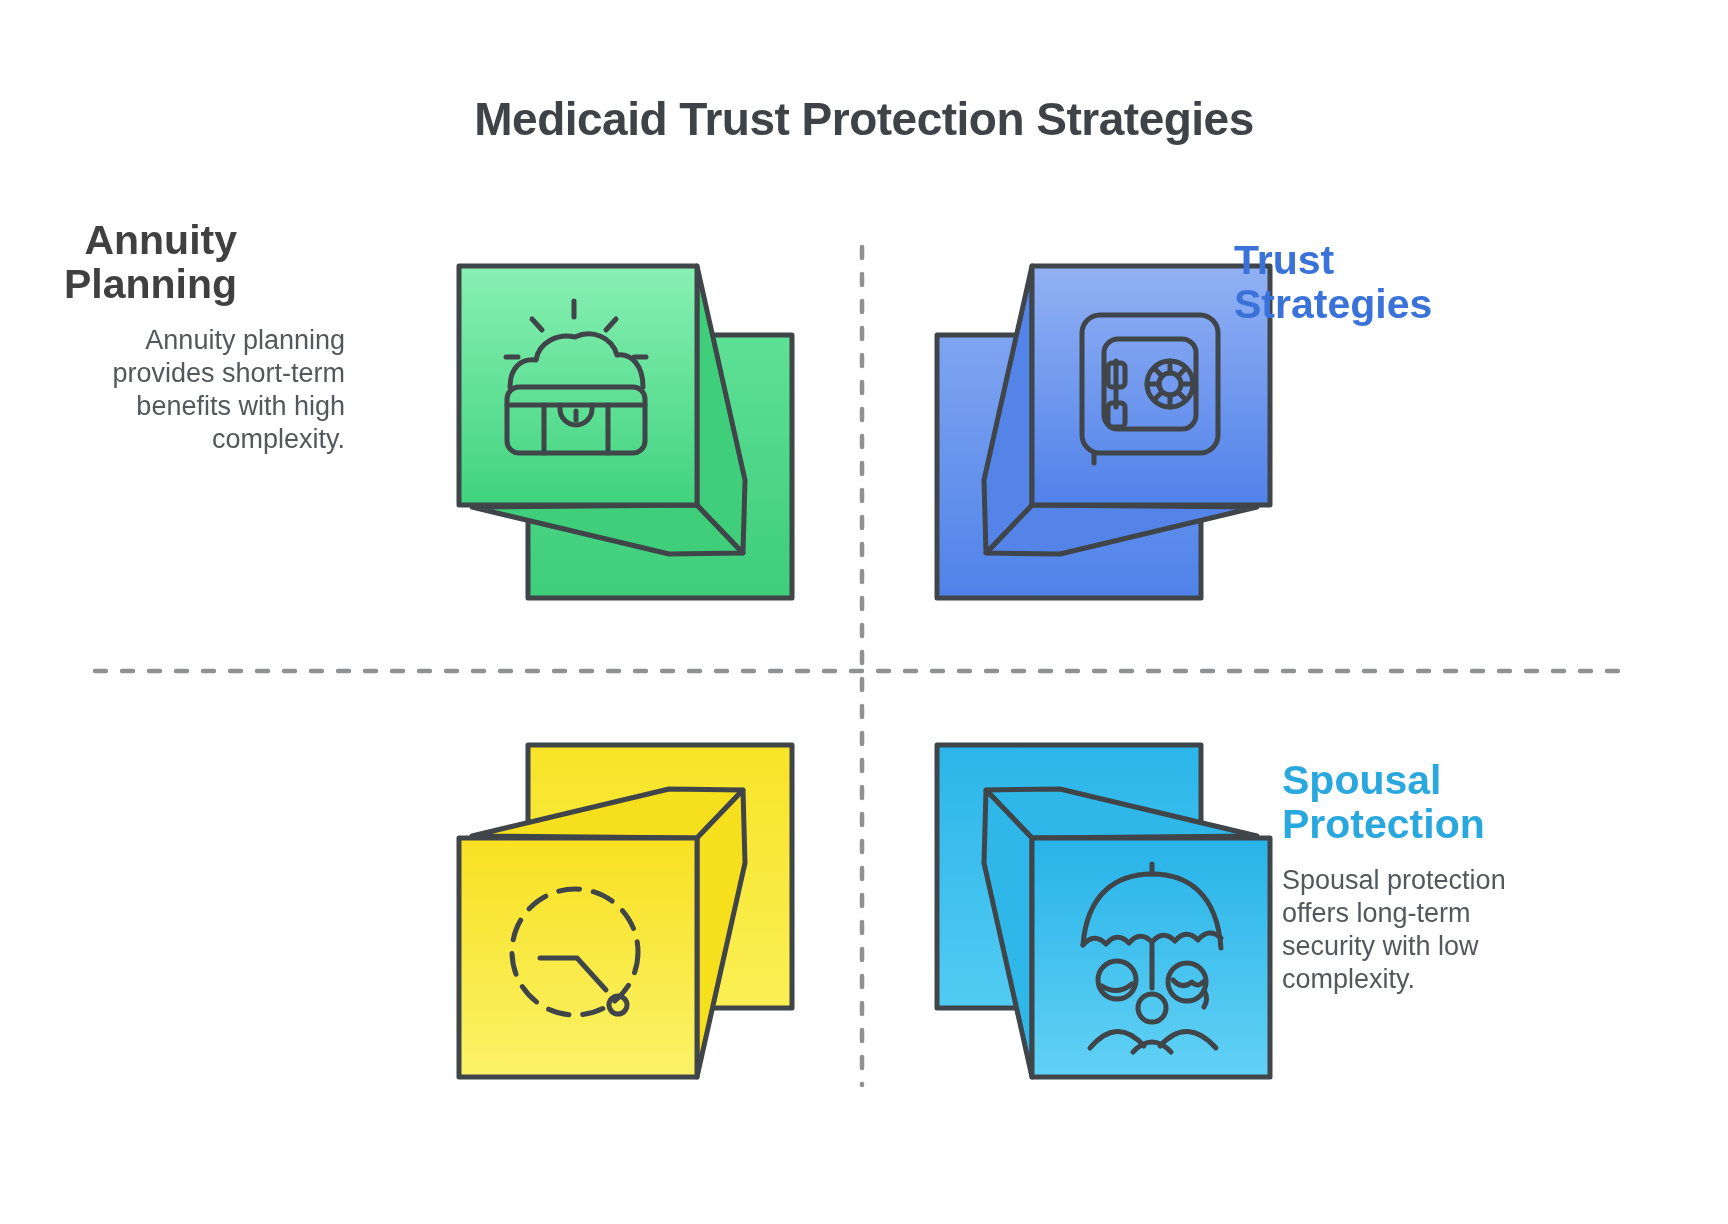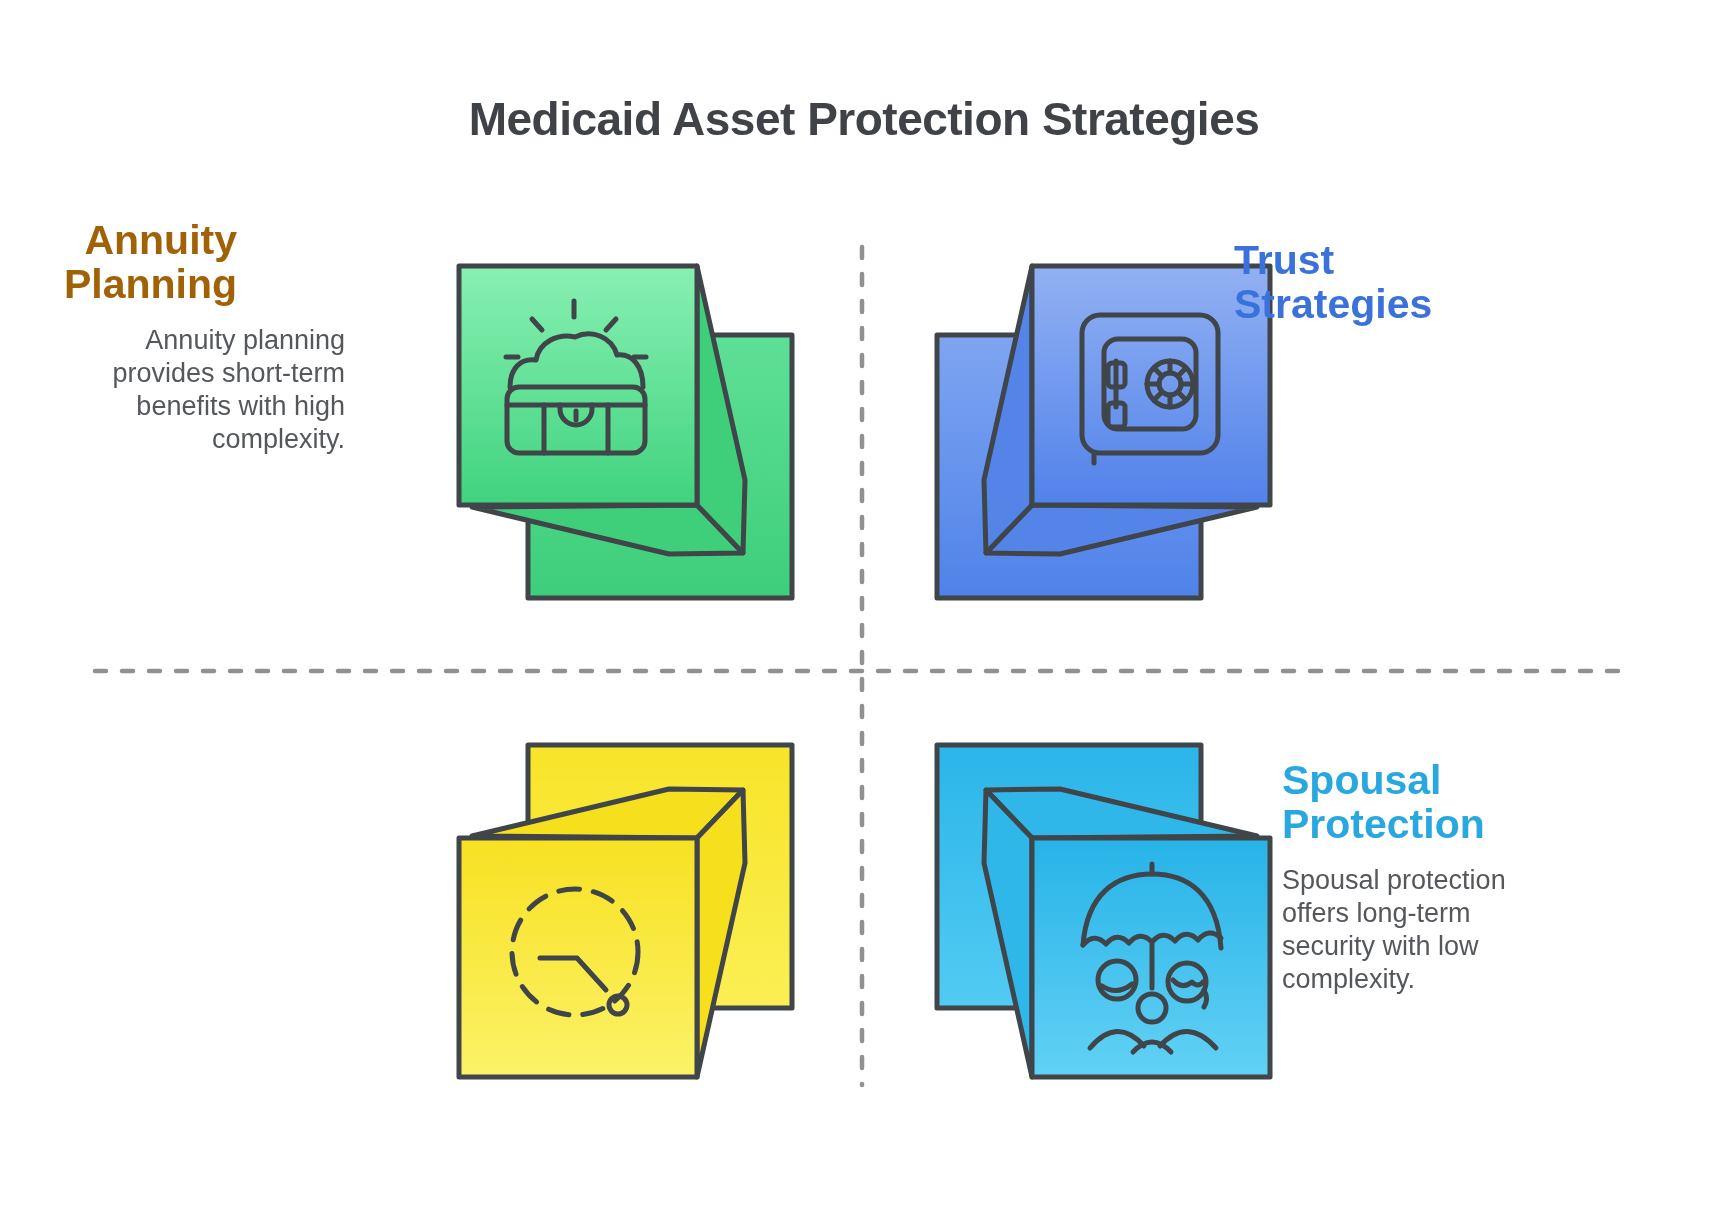--- a/index.html
+++ b/index.html
@@ -30,29 +30,29 @@
   .cube polygon,.cube rect{stroke:#3F4549;stroke-width:5;stroke-linejoin:round;}
   .icon path,.icon line,.icon circle,.icon rect,.icon polyline{
     fill:none;stroke:#3F4549;stroke-width:5;stroke-linecap:round;stroke-linejoin:round;
   }
 </style>
 </head>
 <body>
 
 <div class="canvas">
 
-  <h1 class="page-title">Medicaid Asset Protection Strategies</h1>
+  <h1 class="page-title">Medicaid Trust Protection Strategies</h1>
 
   <svg class="dividers" width="1728" height="1224" viewBox="0 0 1728 1224">
     <line x1="95" y1="671" x2="1633" y2="671" stroke="#8F9193" stroke-width="4.5" stroke-dasharray="11 16" stroke-linecap="round"></line>
     <line x1="862" y1="247" x2="862" y2="1085" stroke="#8F9193" stroke-width="4.5" stroke-dasharray="11 16" stroke-linecap="round"></line>
   </svg>
 
   <div class="textblock tb-q1">
-    <h2 style="color: #a16207;">Annuity
+    <h2 style="color: #404040;">Annuity
 Planning</h2>
     <p>Annuity planning
 provides short-term
 benefits with high
 complexity.</p>
   </div>
 
   <svg class="cube cube-q1" width="340" height="340" viewBox="0 0 340 340">
     <defs>
       <linearGradient id="gFront" x1="0" y1="0" x2="0" y2="1">

